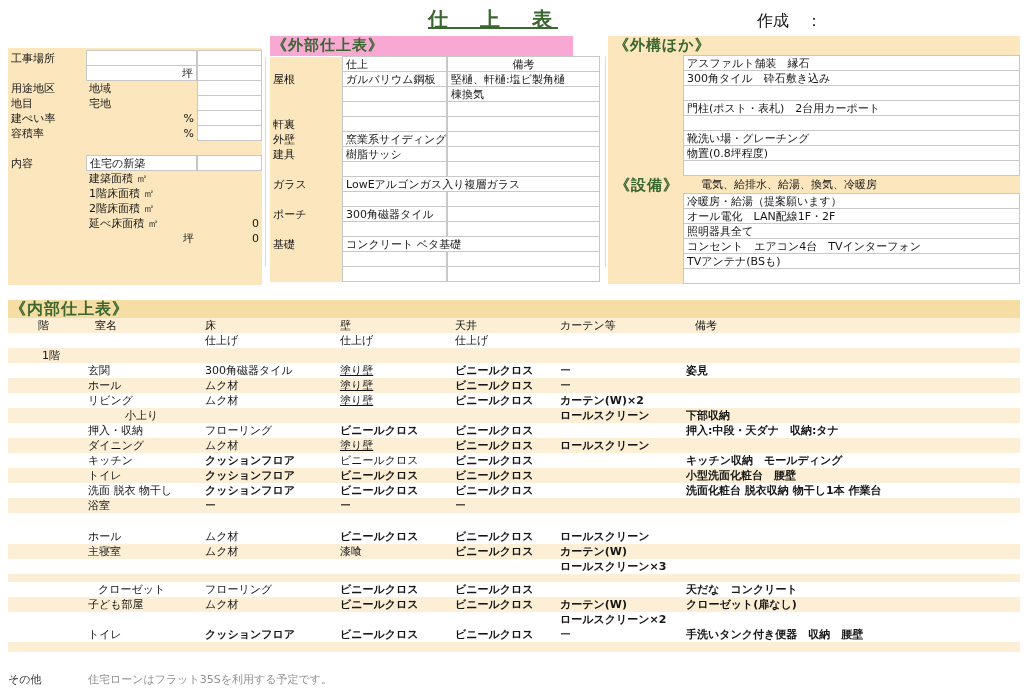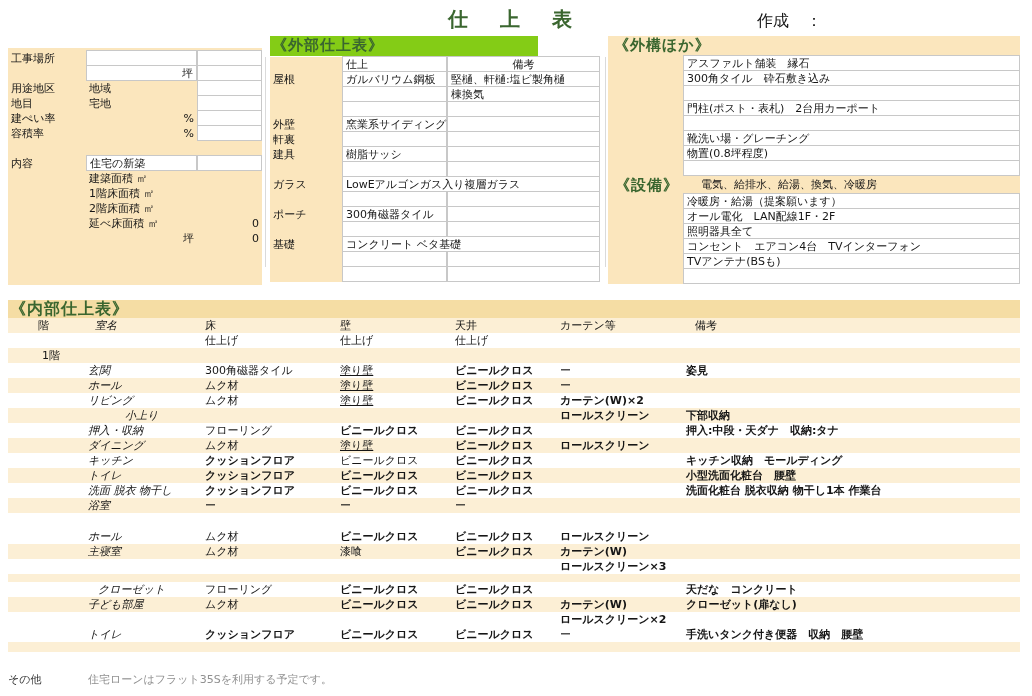--- a/index.html
+++ b/index.html
@@ -26,21 +26,21 @@
   .wcell{background:#ffffff;border:1px solid #C8C8C8;margin-top:-1px;}
 
   
   #site{left:8px;top:48px;width:254px;background:#FBE6BD;}
   .slabel{width:78px;}
   .smid{width:111px;}
   .sval{width:65px;}
   #site-tail{height:24px;background:#FBE6BD;}
 
   
-  #ext-band{left:270px;top:36px;width:268px;height:20px;background:#84cc16;}
+  #ext-band{left:270px;top:36px;width:303px;height:20px;background:#f9a8d4;}
   #ext{left:270px;top:57px;width:330px;}
   .xlabel{width:72px;background:#FBE6BD;}
   .xfinish{width:105px;}
   .xnote{width:153px;}
   .xfinish.wide{width:258px;}
 
   
   #out-band{left:608px;top:36px;width:412px;height:20px;background:#FBE6BD;}
   #out{left:608px;top:56px;width:412px;}
   .olabel{width:75px;background:#FBE6BD;}
@@ -52,39 +52,39 @@
 
   
   .vline{width:0;border-left:1px solid #DADADA;}
 
   
   #int-band{left:8px;top:300px;width:1012px;height:18px;background:#F5DDA4;line-height:18px;}
   #int-band .heading{padding-left:2px;font-size:16px;}
   #int{left:8px;top:318px;width:1012px;}
   .irow.z{background:#FCEFD5;}
   .ifloor{width:78px;padding-left:34px;}
-  .iroom{width:117px;padding-left:2px;font-style:italic;}
+  .iroom{width:117px;padding-left:2px;}
   .iff{width:135px;padding-left:2px;}
   .iwall{width:115px;padding-left:2px;}
   .iceil{width:105px;padding-left:2px;}
   .icurt{width:125px;padding-left:2px;}
   .inote{width:337px;padding-left:3px;}
   .hdr .inote{padding-left:12px;}
   .ind1{padding-left:12px;}
   .ind2{padding-left:39px;}
 
   
   #other{left:8px;top:672px;width:1012px;display:flex;height:15px;line-height:15px;}
   #other .olab{width:80px;color:#333;}
   #other .onote{color:#909090;}
 </style>
 </head>
 <body>
 
-<div class="abs page-title green" style="left:448px;top:6px;">仕　上　表</div>
+<div class="abs page-title green" style="left:428px;top:6px;text-decoration:underline;">仕　上　表</div>
 <div class="abs created" style="left:757px;top:11px;">作成</div>
 <div class="abs created" style="left:806px;top:11px;">：</div>
 <div class="abs created" style="left:845px;top:17px;margin-top:32px;">2024.5.29</div>
 
 <div id="site" class="abs">
   <div style="height:3px;"></div>
   <div>
       <div class="srow">
         <div class="scell slabel">工事場所</div>
         <div class="scell smid wcell"></div>
@@ -181,27 +181,27 @@
         <div class="xcell xlabel"></div>
         <div class="xcell xfinish wcell"></div>
         <div class="xcell xnote wcell">棟換気</div>
       </div>
       <div class="xrow">
         <div class="xcell xlabel"></div>
         <div class="xcell xfinish wcell"></div>
         <div class="xcell xnote wcell"></div>
       </div>
       <div class="xrow">
+        <div class="xcell xlabel">軒裏</div>
+        <div class="xcell xfinish wcell"></div>
+        <div class="xcell xnote wcell"></div>
+      </div>
+      <div class="xrow">
         <div class="xcell xlabel">外壁</div>
         <div class="xcell xfinish wcell">窯業系サイディング</div>
-        <div class="xcell xnote wcell"></div>
-      </div>
-      <div class="xrow">
-        <div class="xcell xlabel">軒裏</div>
-        <div class="xcell xfinish wcell"></div>
         <div class="xcell xnote wcell"></div>
       </div>
       <div class="xrow">
         <div class="xcell xlabel">建具</div>
         <div class="xcell xfinish wcell">樹脂サッシ</div>
         <div class="xcell xnote wcell"></div>
       </div>
       <div class="xrow">
         <div class="xcell xlabel"></div>
         <div class="xcell xfinish wcell"></div>

